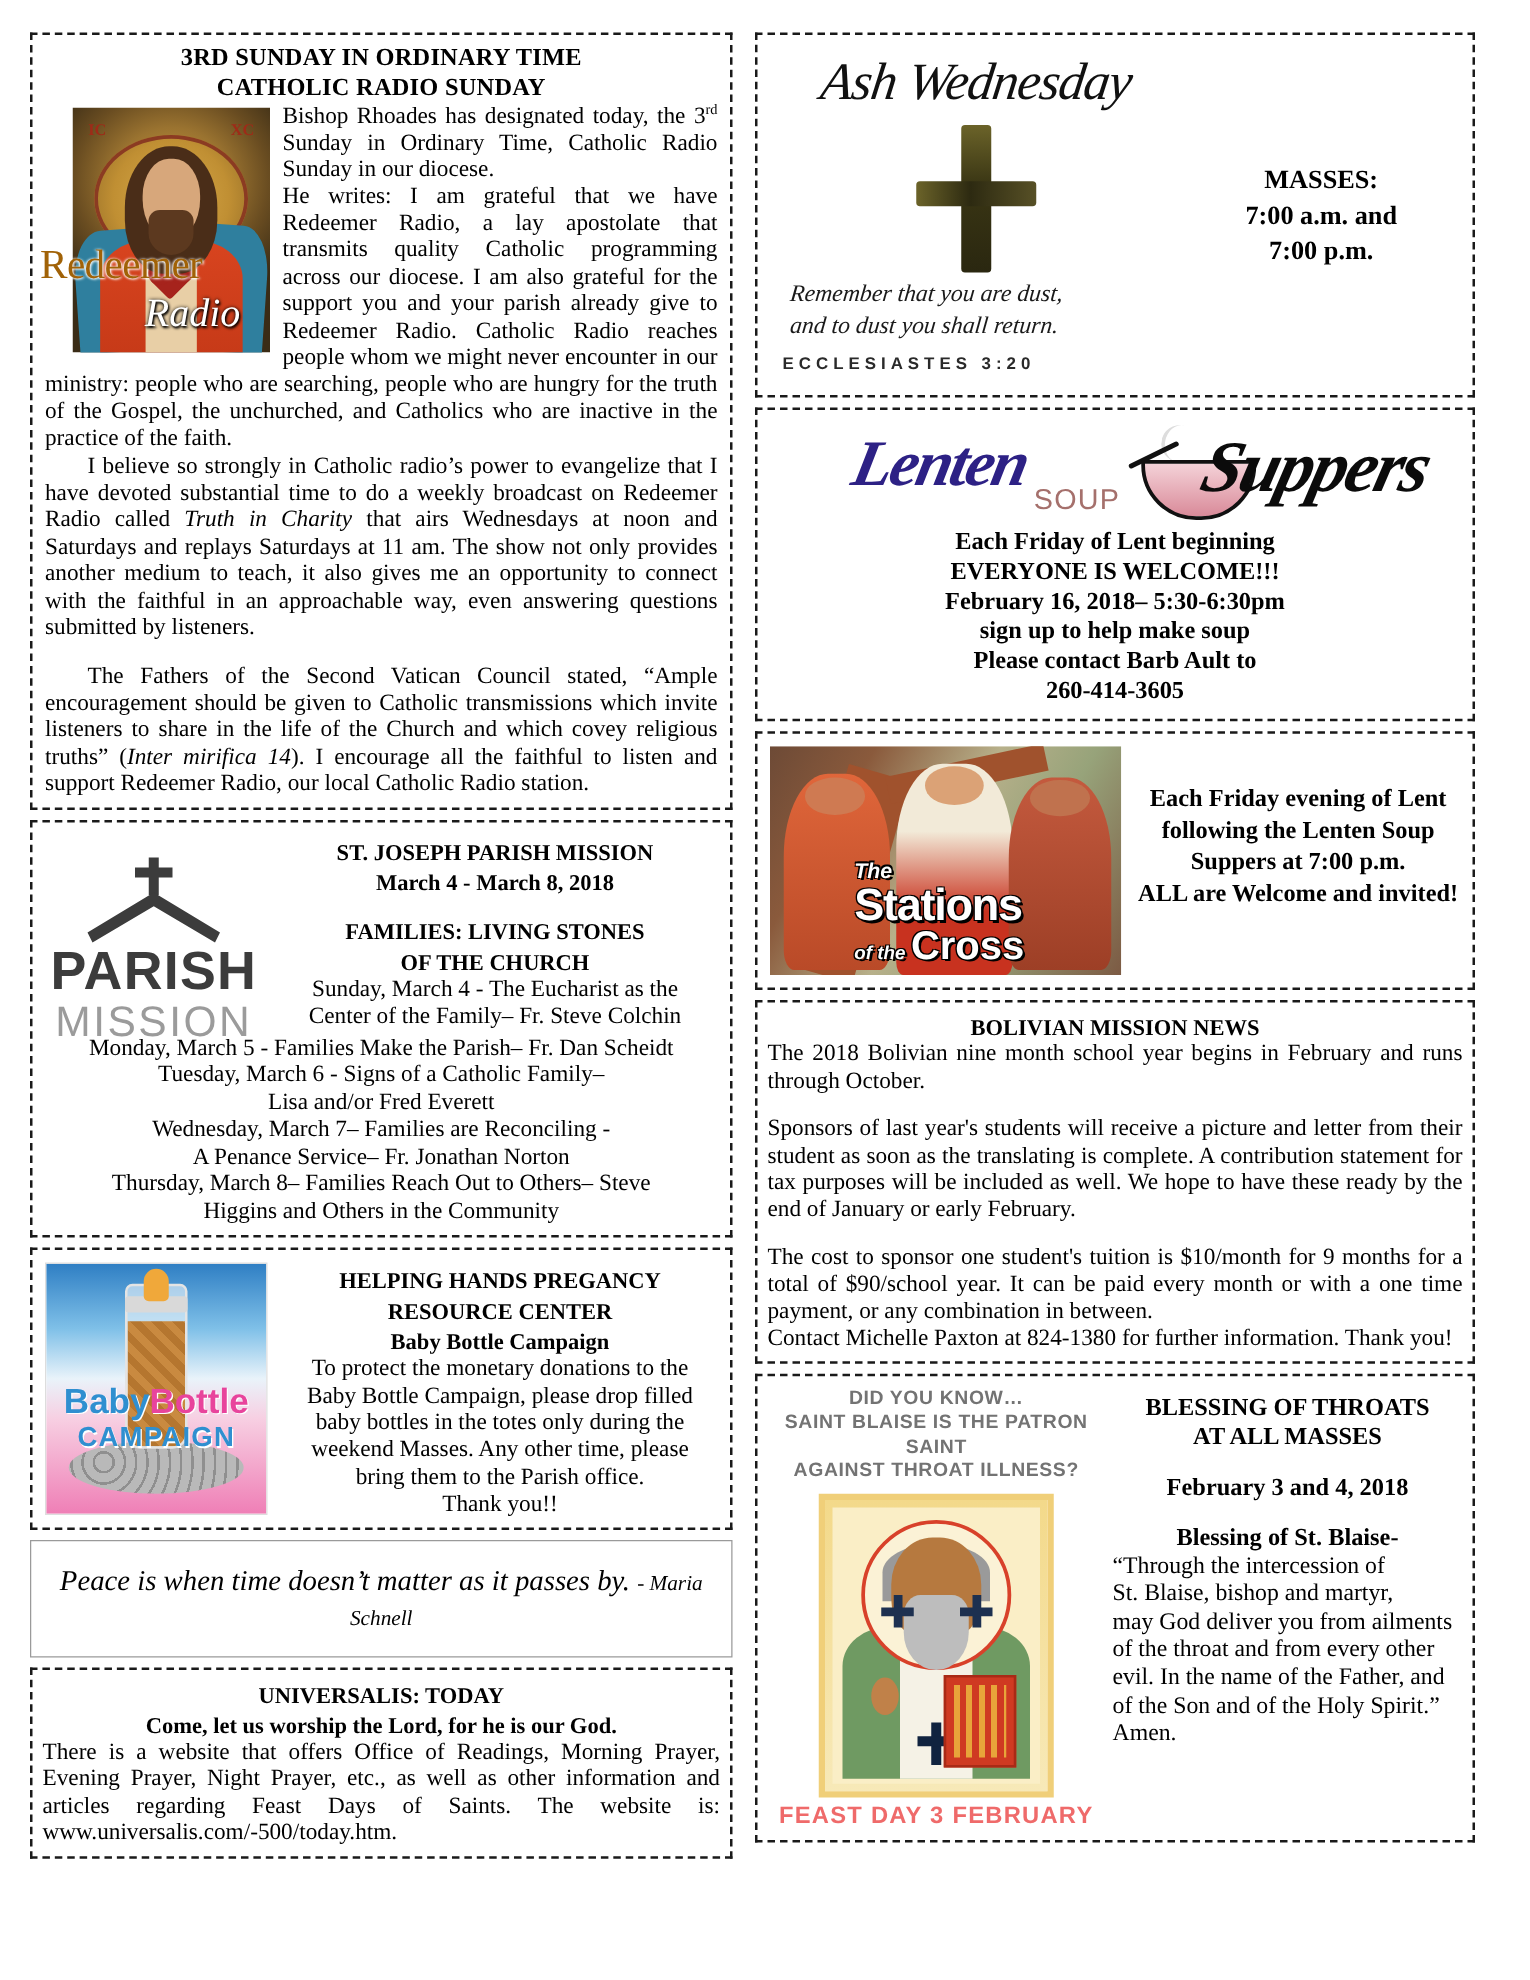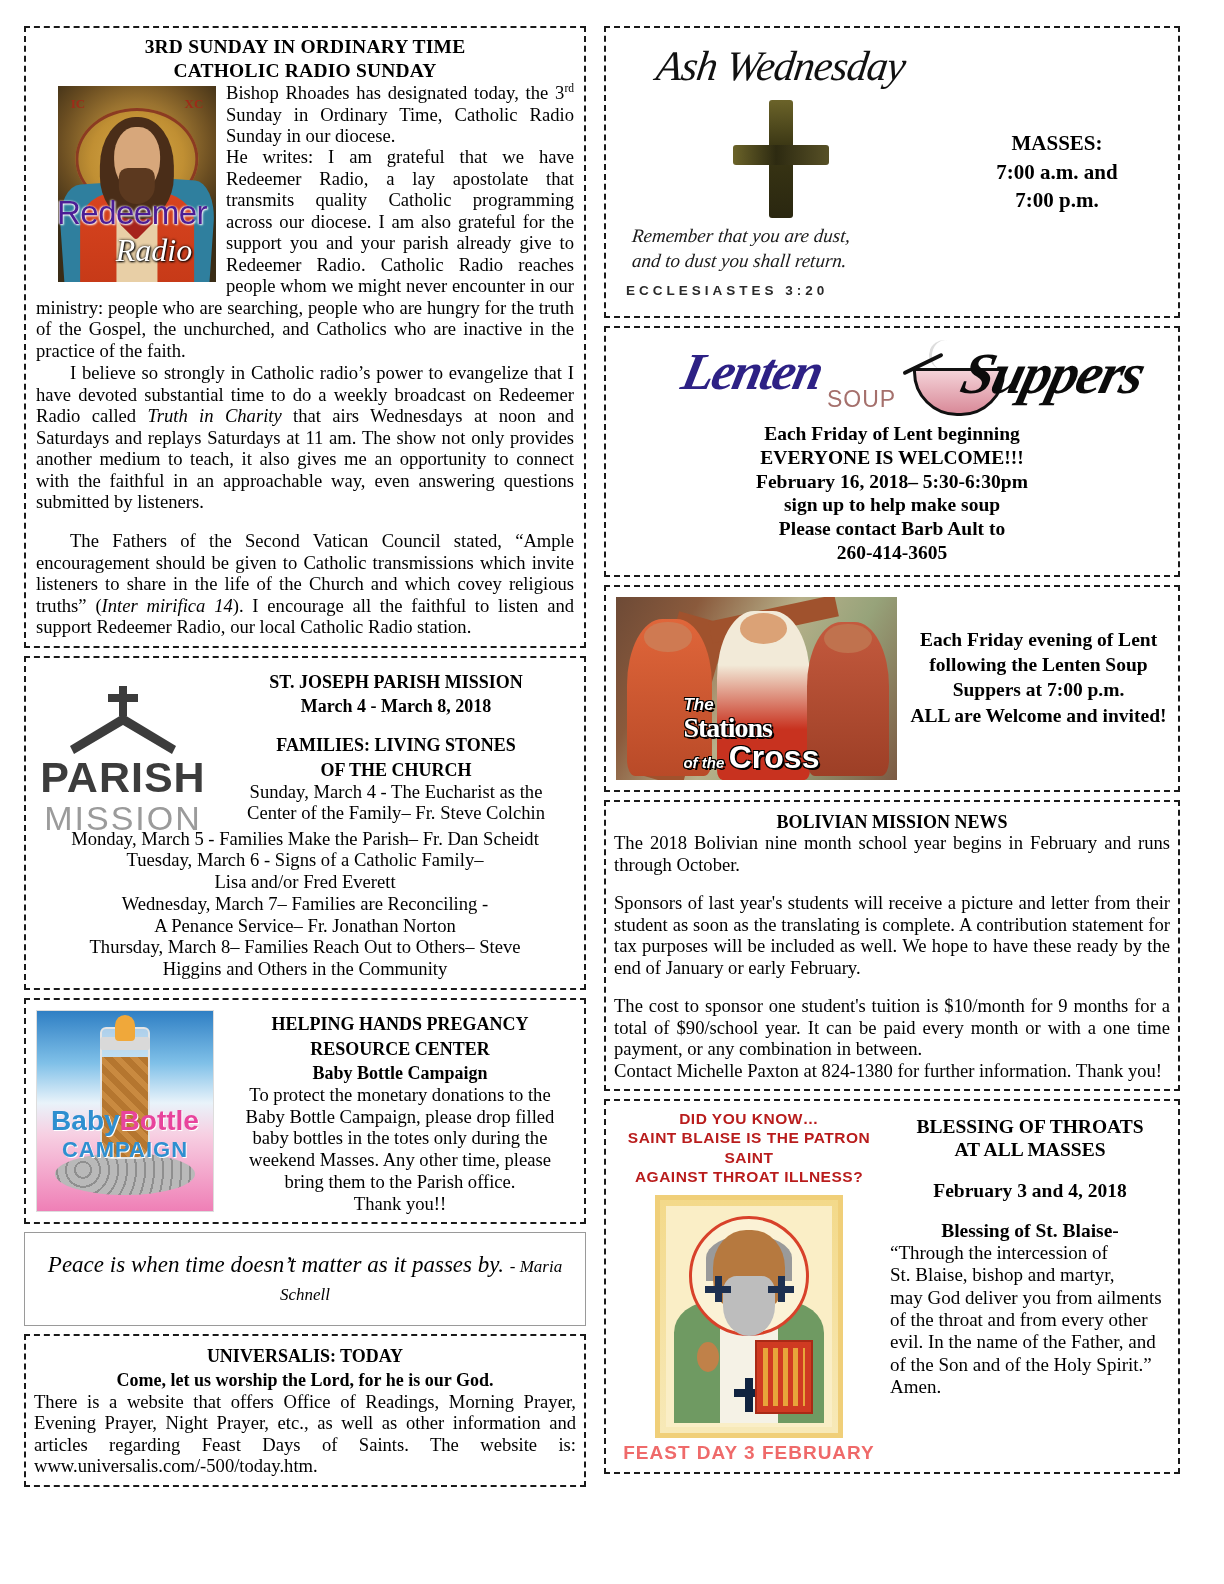--- a/index.html
+++ b/index.html
@@ -88,22 +88,22 @@
   .icon-rr .tunic{position:absolute;left:50%;bottom:0;width:26%;height:34%;
       transform:translateX(-50%);background:#e8cfa6;}
   .icon-rr .heart{position:absolute;left:50%;bottom:24%;width:13%;height:12%;
       transform:translateX(-50%) rotate(45deg);background:#a6231c;border-radius:0 0 3px 0;}
   .icon-rr .heart:before,.icon-rr .heart:after{content:"";position:absolute;
       width:100%;height:100%;background:#a6231c;border-radius:50%;}
   .icon-rr .heart:before{left:-50%;}
   .icon-rr .heart:after{top:-50%;}
   .icon-rr .ic,.icon-rr .xc{position:absolute;top:5%;font:bold 13px "Liberation Serif",serif;color:#9e2b18;}
   .icon-rr .ic{left:8%;} .icon-rr .xc{right:8%;}
-  .rr-word1{position:absolute;left:-26px;top:108px;width:200px;text-align:center;
-      font-family:Liberation Sans, sans-serif;font-size:33px;color:#4c1d95;
+  .rr-word1{position:absolute;left:-26px;top:108px;width:200px;
+      font-family:Liberation Serif, serif;font-size:33px;color:#a16207;
       text-shadow:1px 1px 2px #fff,-1px 0 2px #fff;letter-spacing:-.5px;}
   .rr-word2{position:absolute;left:6px;top:146px;width:180px;text-align:center;
       font-family:"Liberation Serif",serif;font-size:32px;color:#fff;
       font-style:italic;text-shadow:0 0 3px #000,1px 1px 2px #000;}
 
   
   .b2{display:flex;padding:10px 10px 10px 6px;gap:4px;}
   .b2 .logo{width:182px;flex:0 0 182px;padding-top:16px;}
   .b2 .txt{flex:1;}
   .pm-church{width:100%;height:72px;position:relative;}
@@ -202,36 +202,36 @@
   .st-h2{position:absolute;left:44%;top:9%;width:17%;height:17%;background:#dba276;border-radius:50%;}
   .st-h3{position:absolute;right:9%;top:15%;width:17%;height:16%;background:#c0724e;border-radius:50%;}
   .st-beam{position:absolute;left:14%;top:10%;width:18%;height:92%;
       background:#a0522d;transform:rotate(16deg);}
   .st-beam2{position:absolute;left:33%;top:6%;width:46%;height:12%;
       background:#a0522d;transform:rotate(-12deg);}
   .st-txt{position:absolute;left:24%;bottom:4%;color:#fff;
       font-family:"Liberation Sans",sans-serif;font-weight:bold;
       text-shadow:2px 2px 0 #000,-1px -1px 0 #000,1px -1px 0 #000,-1px 1px 0 #000;}
   .st-the{font-size:17px;font-style:italic;}
-  .st-big{font-size:28px;line-height:.95;letter-spacing:-1px;font-family:Liberation Serif, serif;}
+  .st-big{font-size:36px;line-height:.95;letter-spacing:-1px;}
   .st-ot{font-size:15px;font-style:italic;}
   .st-big2{font-size:32px;line-height:.95;}
   .b7 .txt{flex:1;padding-top:30px;}
   .st-side{font-size:19.5px;font-weight:bold;text-align:center;line-height:1.3;}
 
   
   .b8{padding:6px 8px 8px 8px;}
   .b8 p{margin:0 0 0 0;}
   .b8 .gap{height:17px;}
 
   
   .b9{display:flex;padding:8px 8px;gap:6px;}
   .b9 .pic{flex:0 0 270px;position:relative;}
   .bl-q{text-align:center;font-family:"Liberation Sans",sans-serif;font-weight:bold;
-      font-size:15.5px;line-height:1.25;color:#b91c1c;letter-spacing:.5px;}
+      font-size:15.5px;line-height:1.25;color:#737373;letter-spacing:.5px;}
   .bl-art{width:188px;height:243px;margin:8px auto 4px auto;position:relative;
       background:linear-gradient(#f3d98a,#f7e9b8);border:5px solid #f0cf79;box-sizing:border-box;}
   .bl-inner{position:absolute;inset:6px;background:#faeec6;}
   .bl-halo{position:absolute;left:50%;top:7%;transform:translateX(-50%);
       width:114px;height:114px;border-radius:50%;border:3px solid #d8412a;background:#fbf2d6;}
   .bl-head{position:absolute;left:50%;top:13%;transform:translateX(-50%);
       width:72px;height:82px;border-radius:46% 46% 40% 40%;background:#b6793f;}
   .bl-hairL{position:absolute;left:50%;top:15%;transform:translateX(-50%);
       width:86px;height:46px;border-radius:50% 50% 0 0;background:#9a9a9a;}
   .bl-beard{position:absolute;left:50%;top:33%;transform:translateX(-50%);

